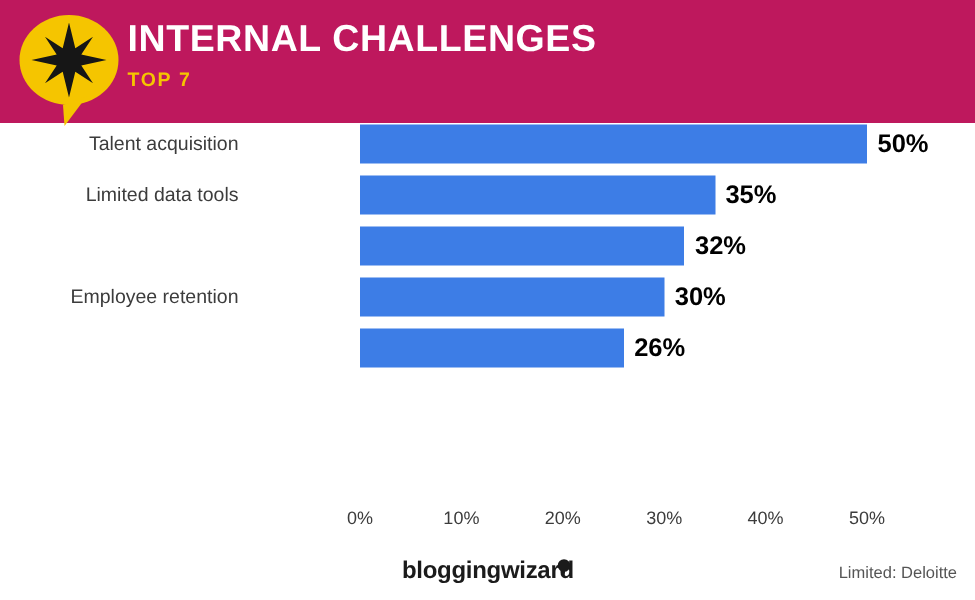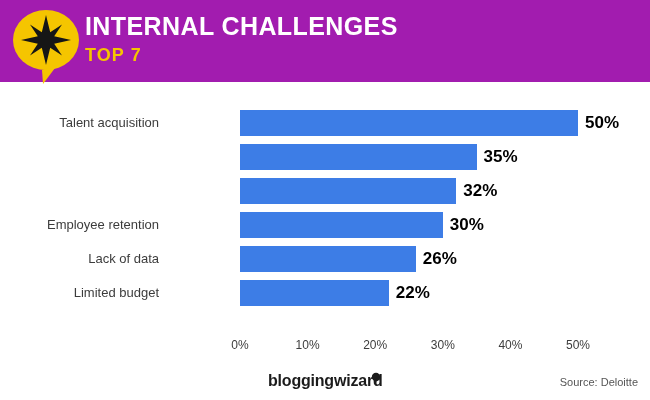--- a/index.html
+++ b/index.html
@@ -14,21 +14,21 @@
     font-family: "Liberation Sans", sans-serif;
     position: relative;
   }
 
   
   .header {
     position: absolute;
     left: 0; top: 0;
     width: 650px;
     height: 82px;
-    background: #a21caf;
+    background: #be185d;
     overflow: visible;
   }
   .logo-wrap {
     position: absolute;
     left: 12px;
     top: 6px;
     width: 72px;
     height: 78px;
   }
   .logo-wrap svg { display: block; }
@@ -40,41 +40,41 @@
   }
   .chart-title {
     font-size: 25px;
     font-weight: bold;
     color: #ffffff;
     letter-spacing: 0.4px;
     line-height: 1.05;
     white-space: nowrap;
   }
   .chart-subtitle {
-    font-size: 18px;
+    font-size: 13px;
     font-weight: bold;
     color: #f5c500;
     letter-spacing: 1.1px;
     margin-top: 6px;
     white-space: nowrap;
   }
 
   
   .plot {
     position: absolute;
     left: 0;
     top: 82px;
     width: 650px;
     height: 318px;
   }
 
   .rows {
     position: absolute;
     left: 0;
-    top: 28px;
+    top: 1px;
     width: 571px;
   }
   .row {
     position: relative;
     height: 26px;
     margin-bottom: 8px;
   }
   .cat-label {
     position: absolute;
     right: 412px;           
@@ -178,56 +178,51 @@
 
 <div class="plot">
 
   <div class="rows" id="rows">
       <div class="row">
         <div class="cat-label">Talent acquisition</div>
         <div class="bar" style="width: 338px; background: rgb(61, 125, 230);"></div>
         <div class="val-label" style="left: 585px;">50%</div>
       </div>
       <div class="row">
+        <div class="cat-label">Limited data tools</div>
         <div class="bar" style="width: 236.6px; background: rgb(61, 125, 230);"></div>
         <div class="val-label" style="left: 483.6px;">35%</div>
       </div>
       <div class="row">
         <div class="bar" style="width: 216.32px; background: rgb(61, 125, 230);"></div>
         <div class="val-label" style="left: 463.32px; text-align: center;">32%</div>
       </div>
       <div class="row">
         <div class="cat-label">Employee retention</div>
         <div class="bar" style="width: 202.8px; background: rgb(61, 125, 230);"></div>
         <div class="val-label" style="left: 449.8px;">30%</div>
       </div>
       <div class="row">
-        <div class="cat-label">Lack of data</div>
         <div class="bar" style="width: 175.76px; background: rgb(61, 125, 230);"></div>
         <div class="val-label" style="left: 422.76px;">26%</div>
-      </div>
-      <div class="row">
-        <div class="cat-label">Limited budget</div>
-        <div class="bar" style="width: 148.72px; background: rgb(61, 125, 230);"></div>
-        <div class="val-label" style="left: 395.72px;">22%</div>
       </div>
     </div>
 
   <div class="xaxis" id="xaxis">
       <div class="tick" style="left: 240px;">0%</div>
       <div class="tick" style="left: 307.6px; text-align: right;">10%</div>
       <div class="tick" style="left: 375.2px;">20%</div>
       <div class="tick" style="left: 442.8px;">30%</div>
       <div class="tick" style="left: 510.4px;">40%</div>
       <div class="tick" style="left: 578px;">50%</div>
     </div>
 
   <div class="footer">
     <div class="brand">bloggingwizard</div>
     <div class="brand-mark">
       <svg width="12" height="14" viewBox="0 0 12 14" aria-hidden="true">
         <circle cx="6" cy="5" r="4.2" fill="#1b1b1b"></circle>
         <path d="M5.2 8.6 L6.8 8.6 L6.2 13 Z" fill="#1b1b1b"></path>
       </svg>
     </div>
-    <div class="source">Source: Deloitte</div>
+    <div class="source">Limited: Deloitte</div>
   </div>
 </div>
 
 </body></html>

